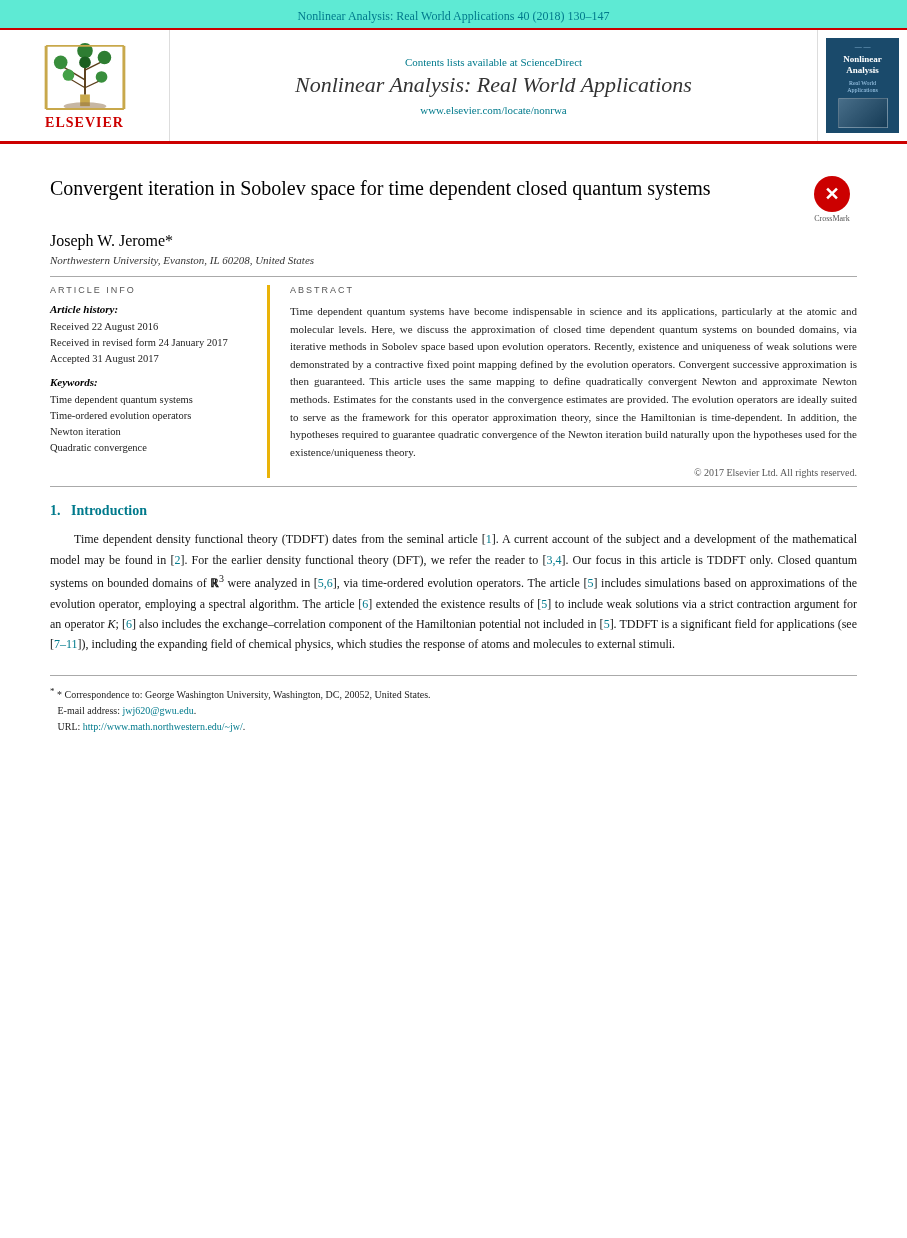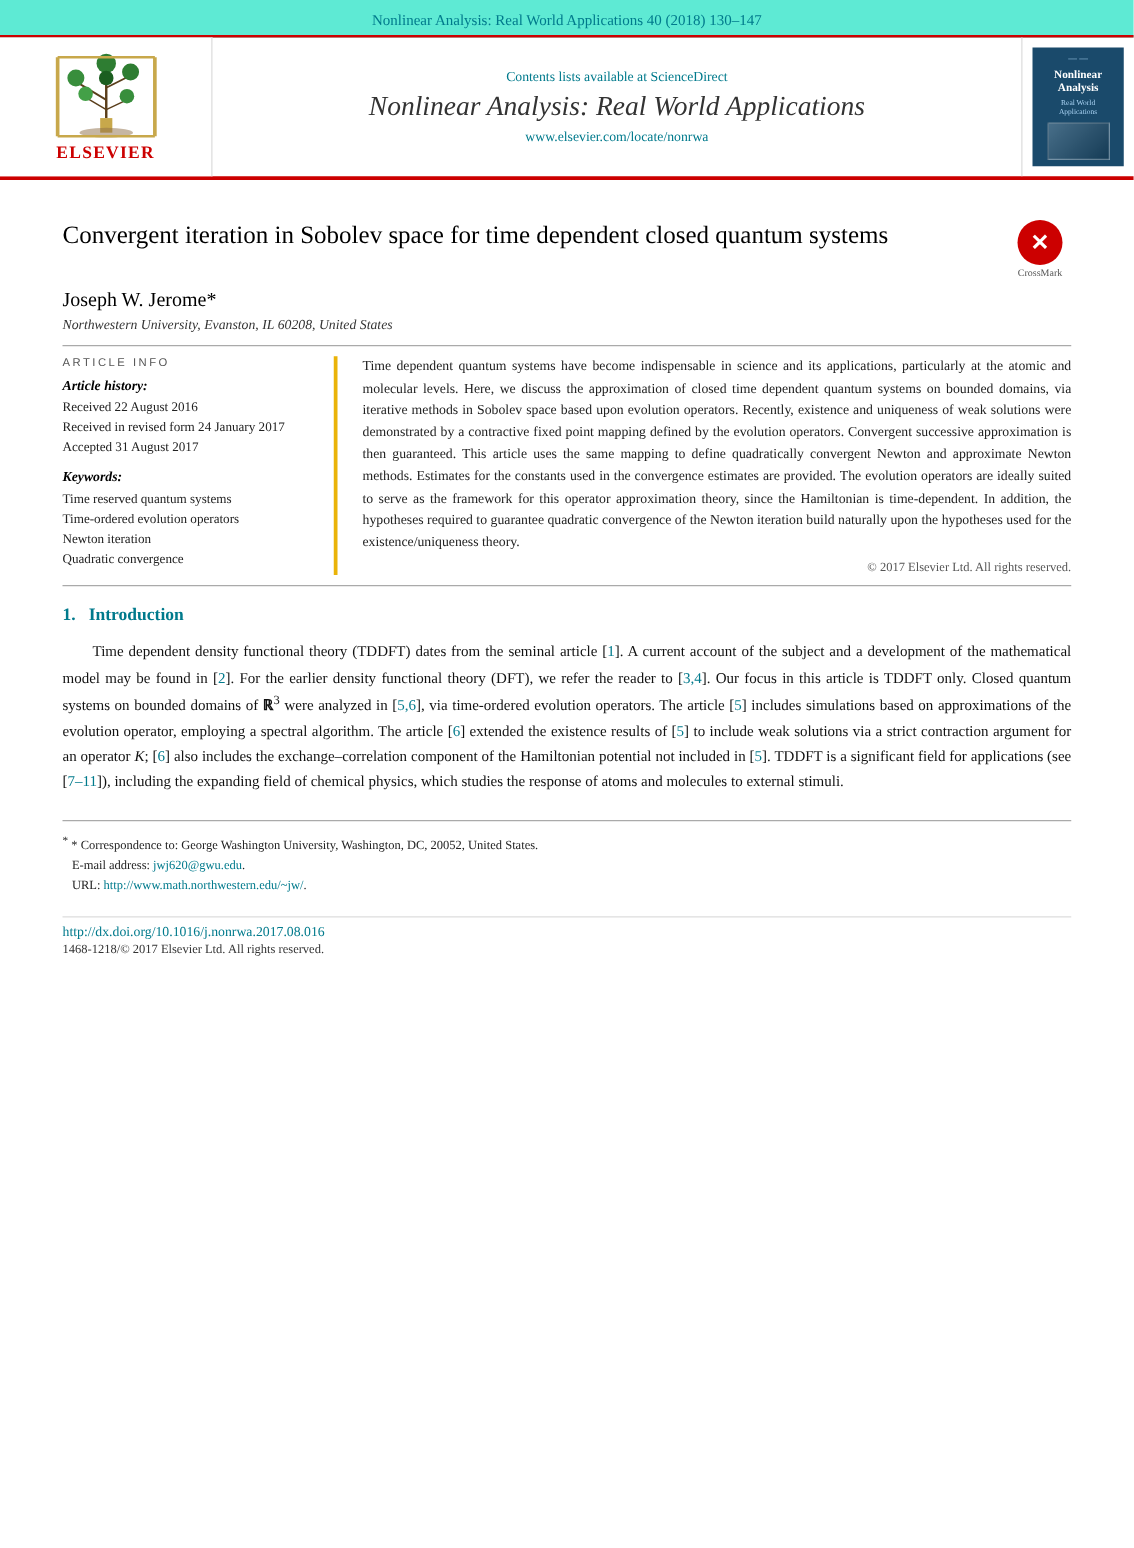--- a/index.html
+++ b/index.html
@@ -369,28 +369,29 @@
     <div class="article-info-col">
       <div class="section-header-small">ARTICLE   INFO</div>
 
       <div class="info-subheader">Article history:</div>
       <div class="info-text">Received 22 August 2016</div>
       <div class="info-text">Received in revised form 24 January 2017</div>
       <div class="info-text">Accepted 31 August 2017</div>
 
       <div class="keywords-section">
         <div class="info-subheader">Keywords:</div>
-        <div class="info-text">Time reserved quantum systems</div>
+        <div class="info-text">Time dependent quantum systems</div>
         <div class="info-text">Time-ordered evolution operators</div>
         <div class="info-text">Newton iteration</div>
         <div class="info-text">Quadratic convergence</div>
       </div>
     </div>
 
     <div class="abstract-col">
+      <div class="section-header-small">ABSTRACT</div>
       <div class="abstract-text">Time dependent quantum systems have become indispensable in science and its applications, particularly at the atomic and molecular levels. Here, we discuss the approximation of closed time dependent quantum systems on bounded domains, via iterative methods in Sobolev space based upon evolution operators. Recently, existence and uniqueness of weak solutions were demonstrated by a contractive fixed point mapping defined by the evolution operators. Convergent successive approximation is then guaranteed. This article uses the same mapping to define quadratically convergent Newton and approximate Newton methods. Estimates for the constants used in the convergence estimates are provided. The evolution operators are ideally suited to serve as the framework for this operator approximation theory, since the Hamiltonian is time-dependent. In addition, the hypotheses required to guarantee quadratic convergence of the Newton iteration build naturally upon the hypotheses used for the existence/uniqueness theory.</div>
       <div class="copyright-line">© 2017 Elsevier Ltd. All rights reserved.</div>
     </div>
   </div>
 
   <div class="intro-section">
     <div class="section-number-title">
       <span>1.</span>
       &nbsp;
       <span style="color:#007a8c;">Introduction</span>
@@ -409,18 +410,14 @@
     <div class="footnote-line">
       &nbsp;&nbsp;&nbsp;<span>E-mail address:</span>
       <a href="#" style="color:#007a8c;">jwj620@gwu.edu</a>.
     </div>
     <div class="footnote-line">
       &nbsp;&nbsp;&nbsp;<span>URL:</span>
       <a href="#" style="color:#007a8c;">http://www.math.northwestern.edu/~jw/</a>.
     </div>
   </div>
 
-  <div class="bottom-footer">
-    <a class="doi-link" href="#">http://dx.doi.org/10.1016/j.nonrwa.2017.08.016</a>
-    <div class="issn-line">1468-1218/© 2017 Elsevier Ltd. All rights reserved.</div>
-  </div>
 
 </div>
 
 </body></html>

